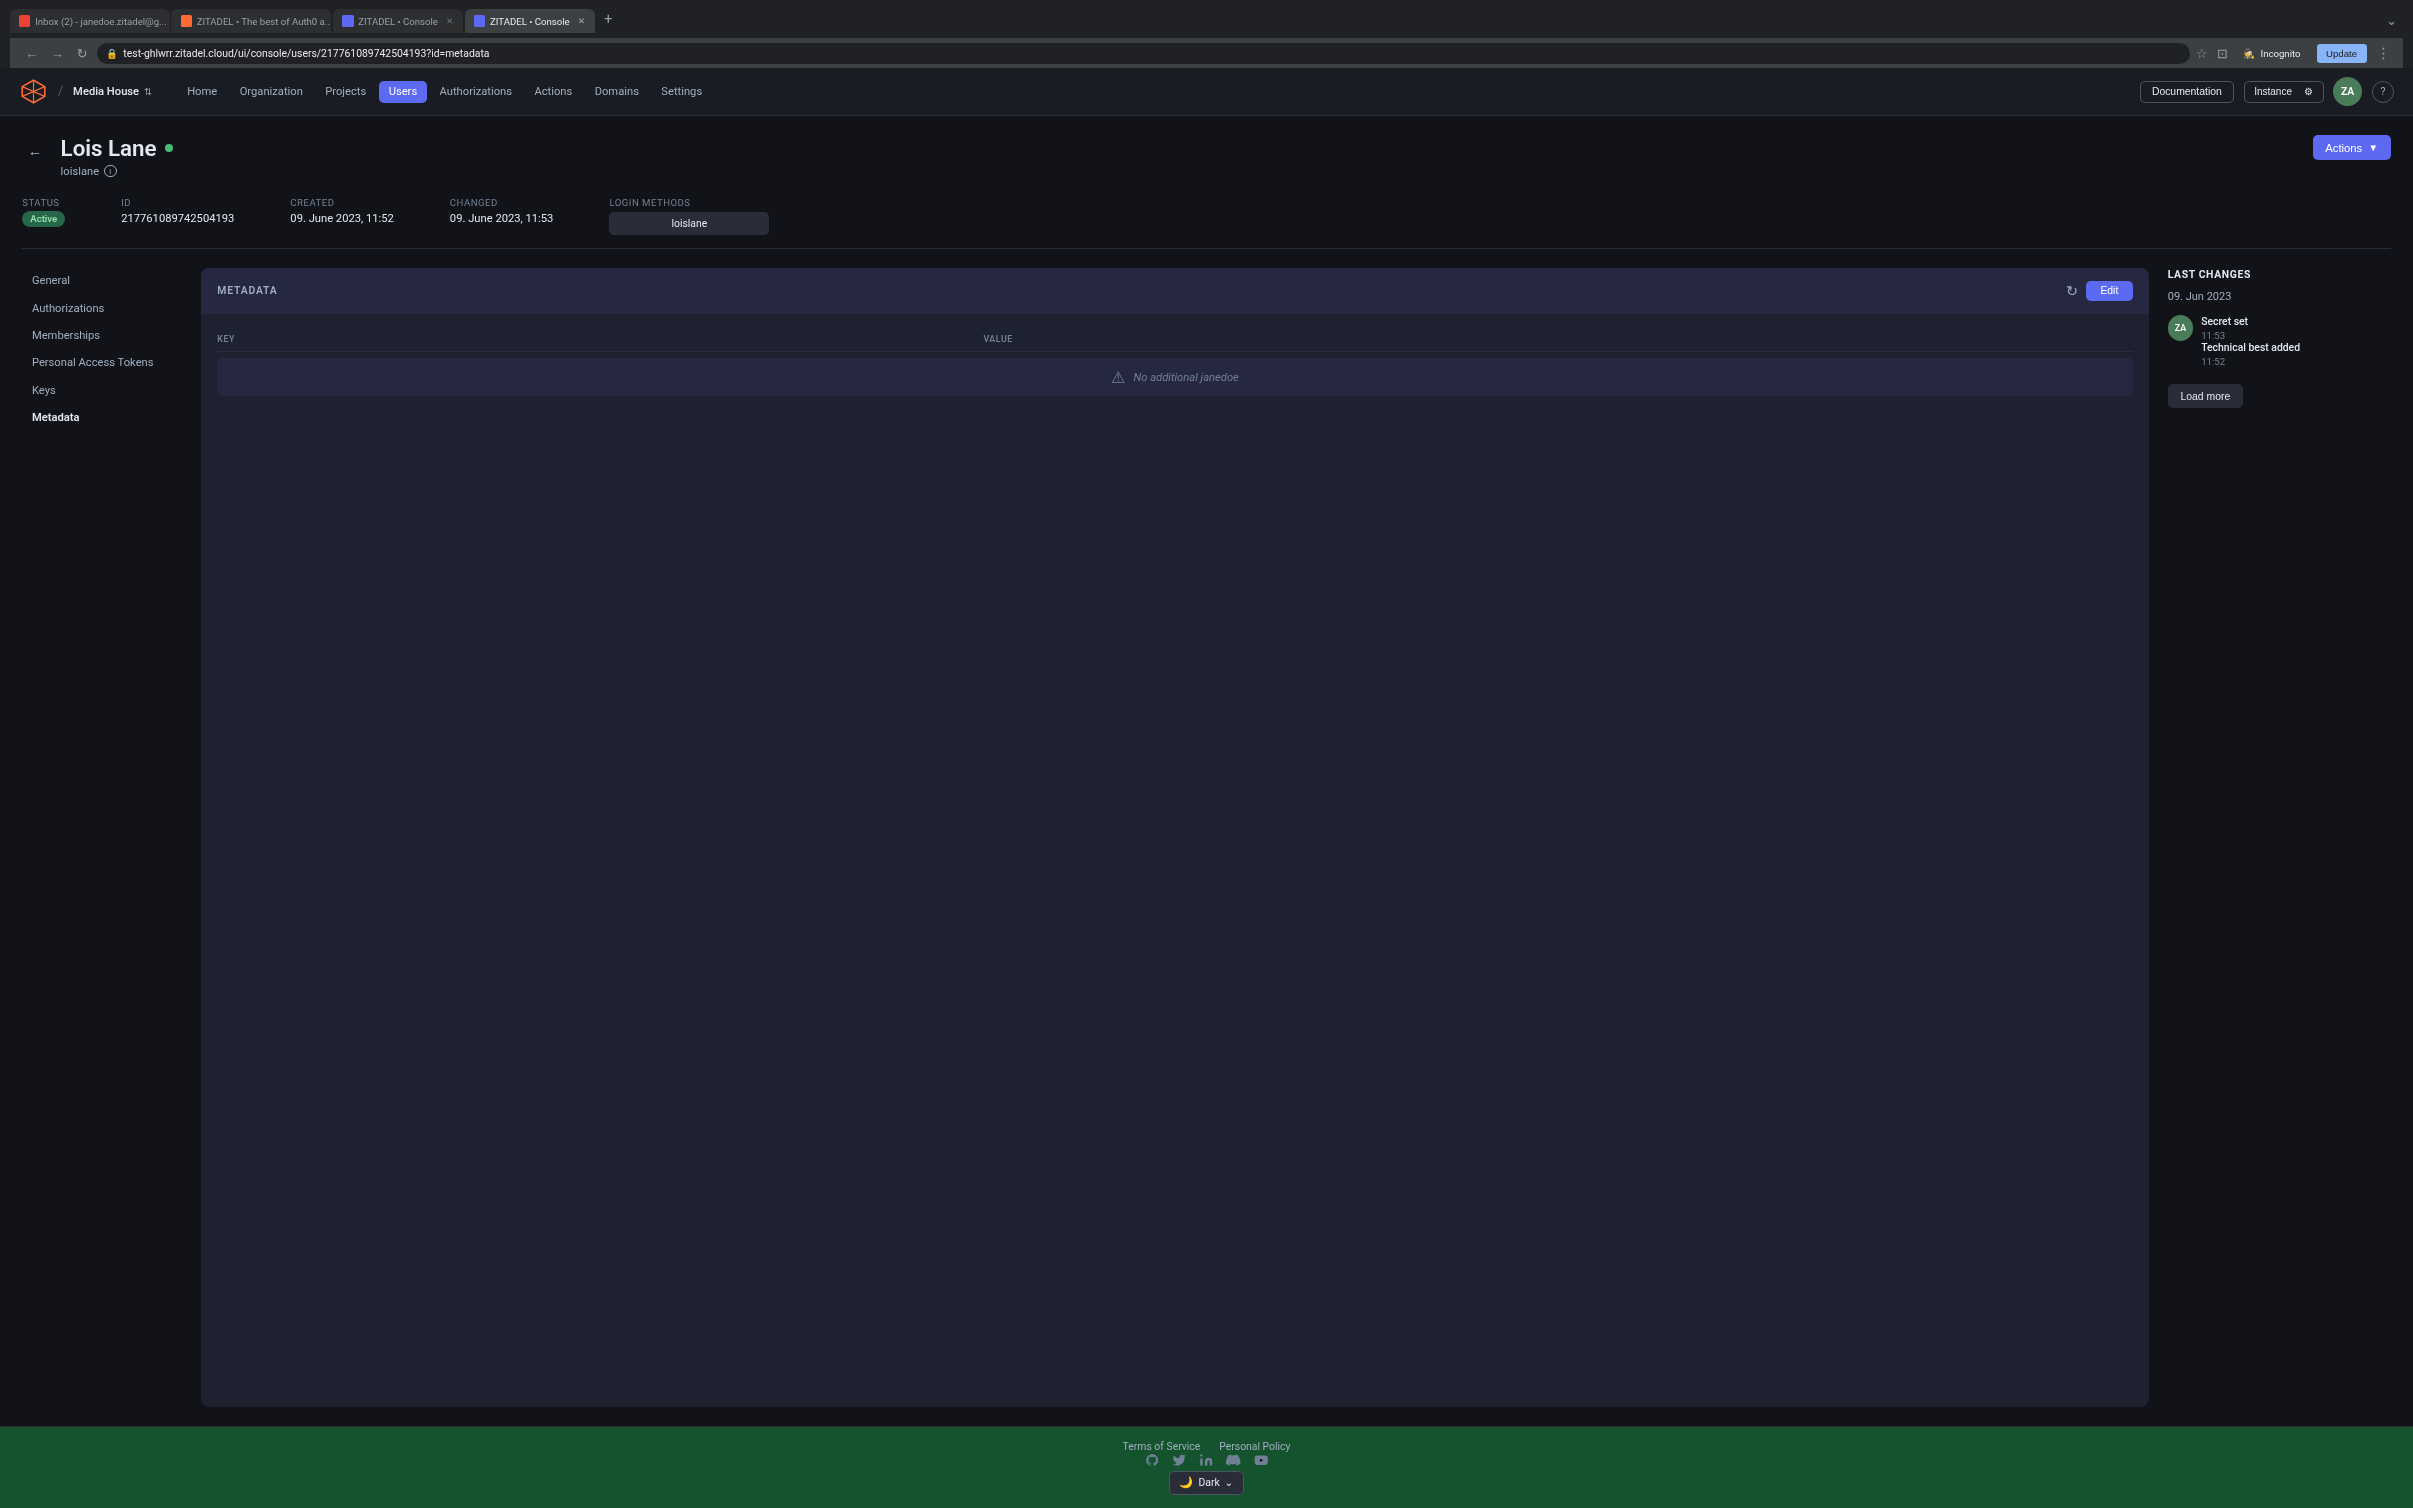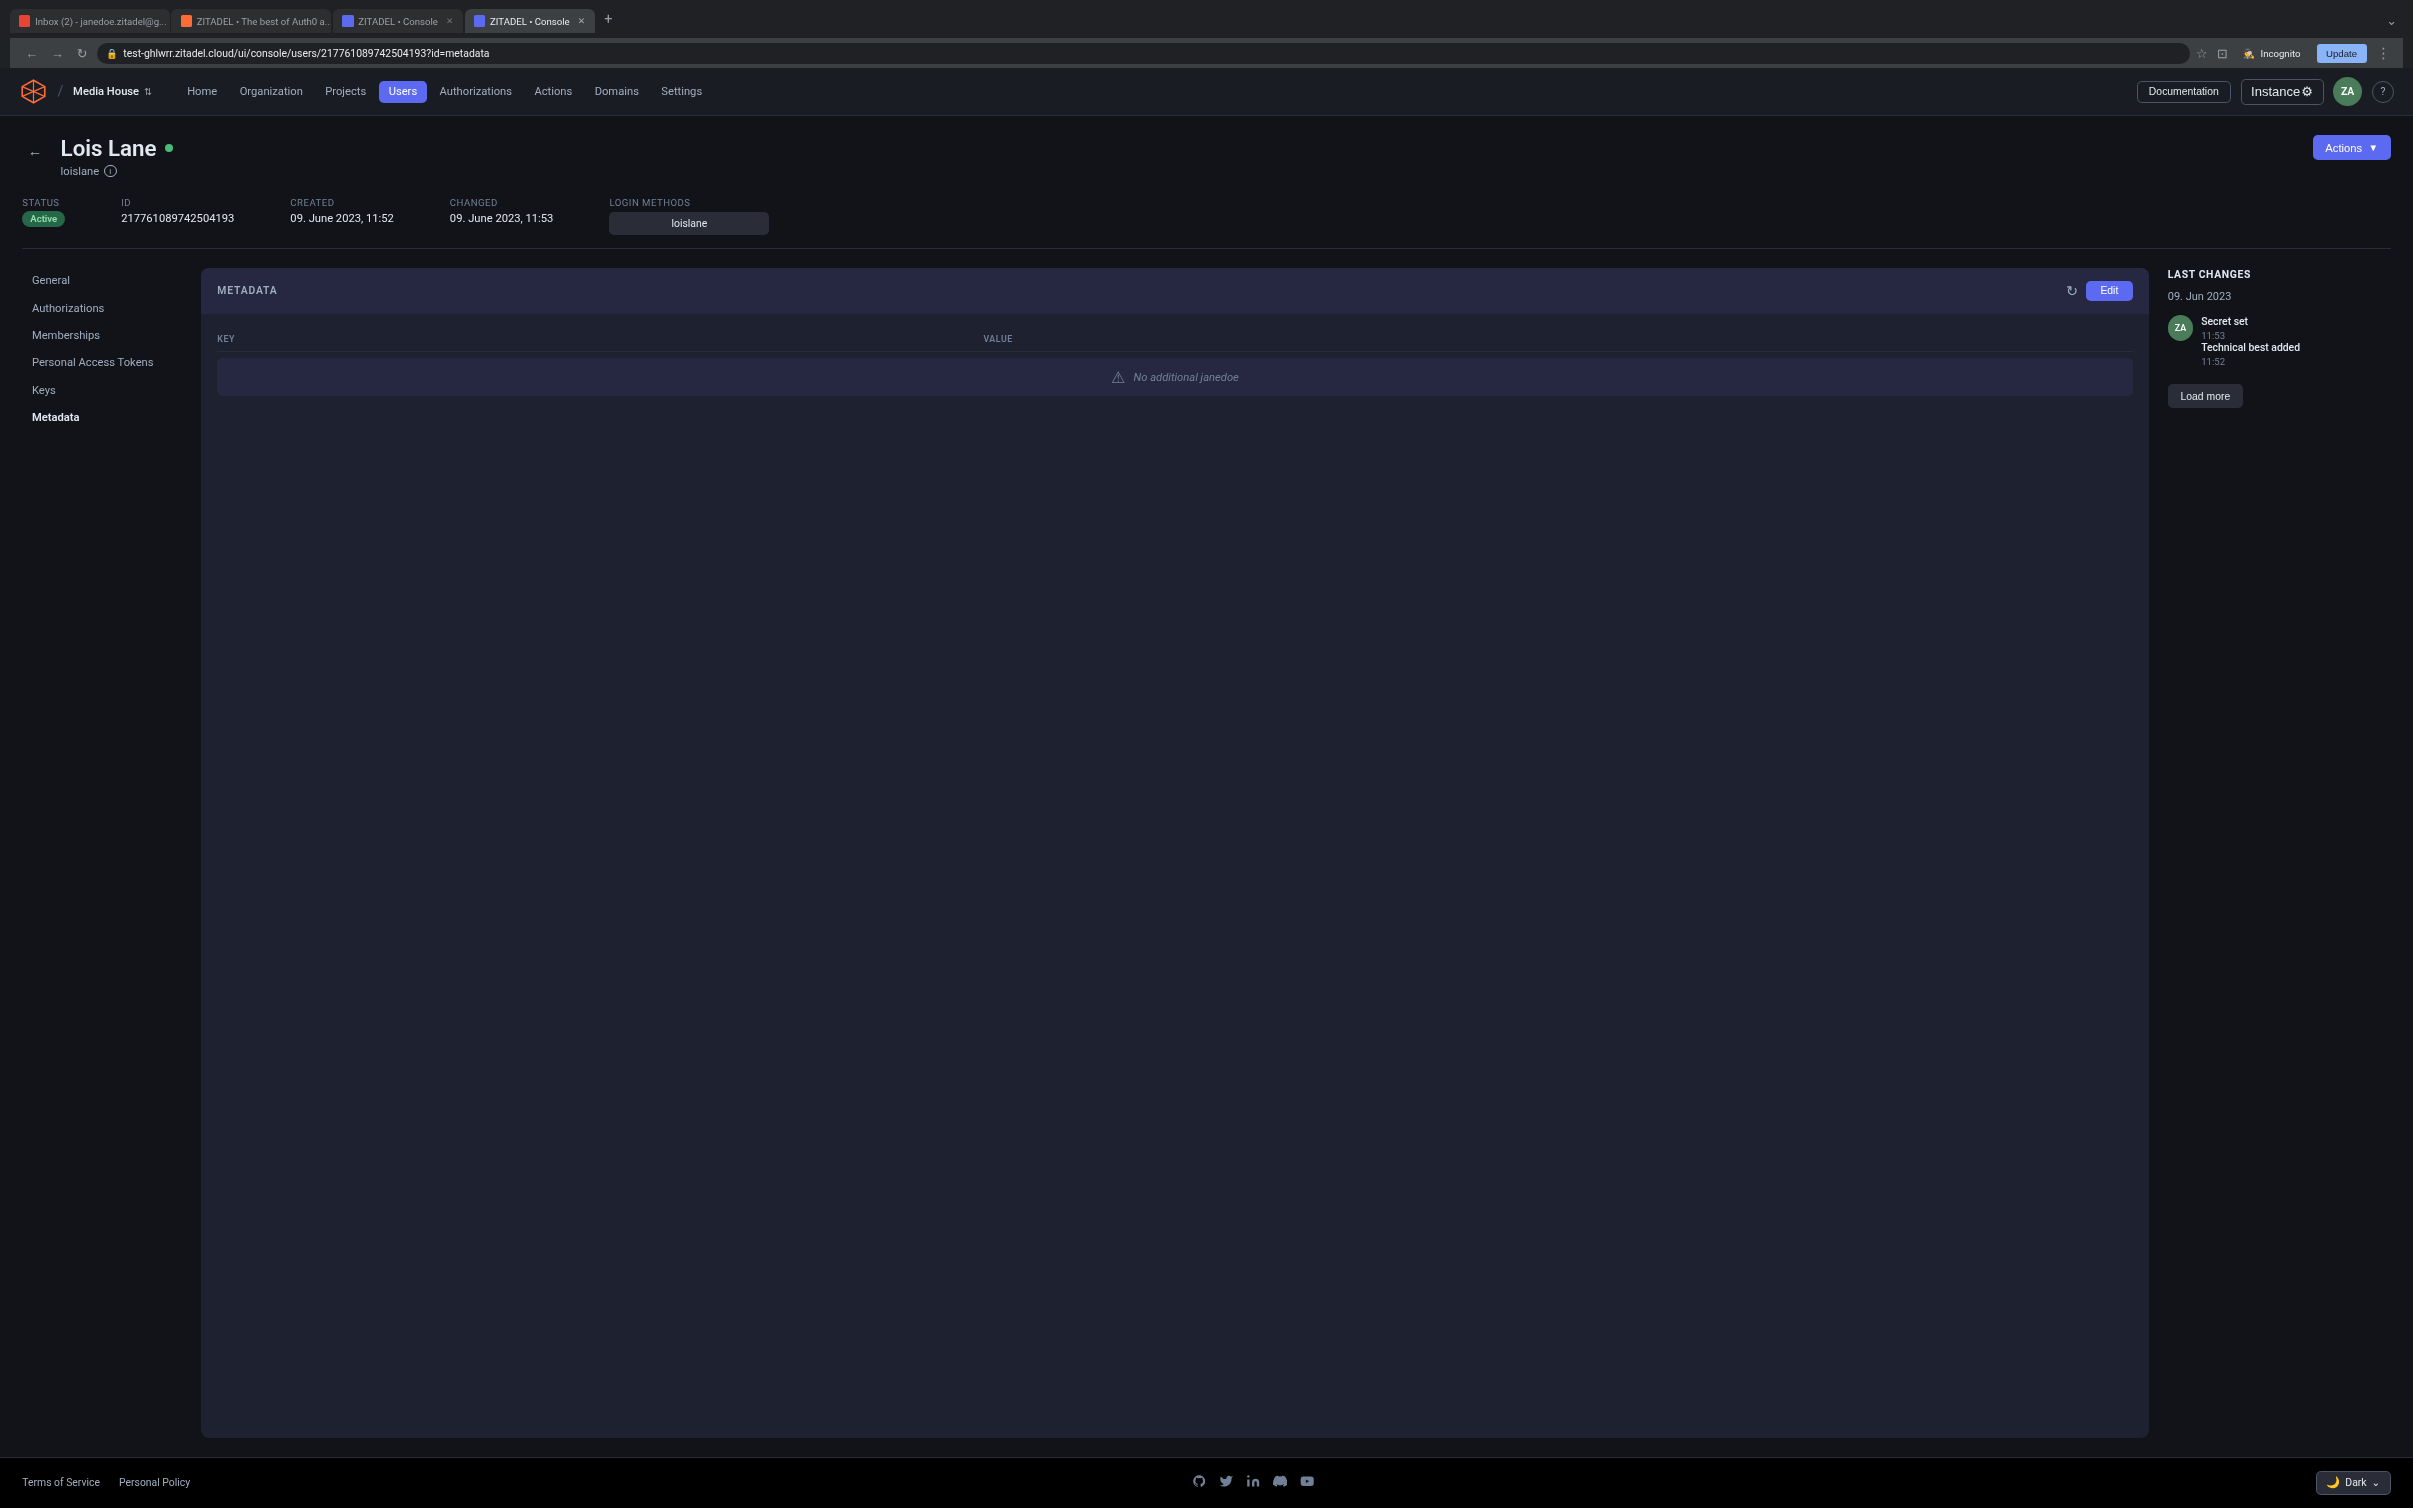--- a/index.html
+++ b/index.html
@@ -204,27 +204,27 @@
       border: 0.8px solid #4a5568;
       border-radius: 4.8px;
       padding: 4.8px 11.2px;
       color: #e2e8f0;
       font-size: 10.4px;
       cursor: pointer;
     }
     .instance-btn {
       display: flex;
       align-items: flex-end;
-      gap: 1px;
+      gap: 12px;
       background: transparent;
       border: 0.8px solid #4a5568;
       border-radius: 4.8px;
       padding: 4.8px 9.6px;
       color: #e2e8f0;
-      font-size: 13px;
+      font-size: 10px;
       cursor: pointer;
     }
     .avatar-circle {
       width: 29px;
       height: 29px;
       border-radius: 50%;
       background: #4a7c59;
       display: flex;
       align-items: center;
       justify-content: center;
@@ -534,26 +534,27 @@
       border-radius: 4.8px;
       padding: 6.4px 12.8px;
       color: #e2e8f0;
       font-size: 10.4px;
       cursor: pointer;
       margin-top: 6.4px;
     }
 
     
     .footer {
-      background: #000000;
+      background: #14532d;
       border-top: 0.8px solid #2a2d37;
       padding: 12.8px 22.3px;
       display: flex;
       align-items: center;
       justify-content: space-between;
+      flex-direction: column;
     }
     .footer-links {
       display: flex;
       gap: 19px;
     }
     .footer-link {
       font-size: 10.4px;
       color: #a0aec0;
       cursor: pointer;
       text-decoration: none;

